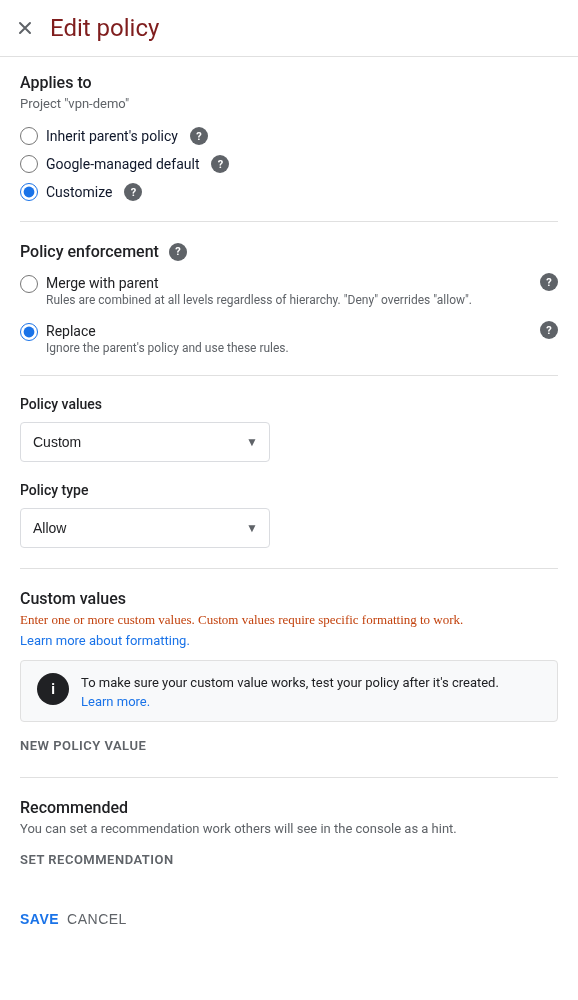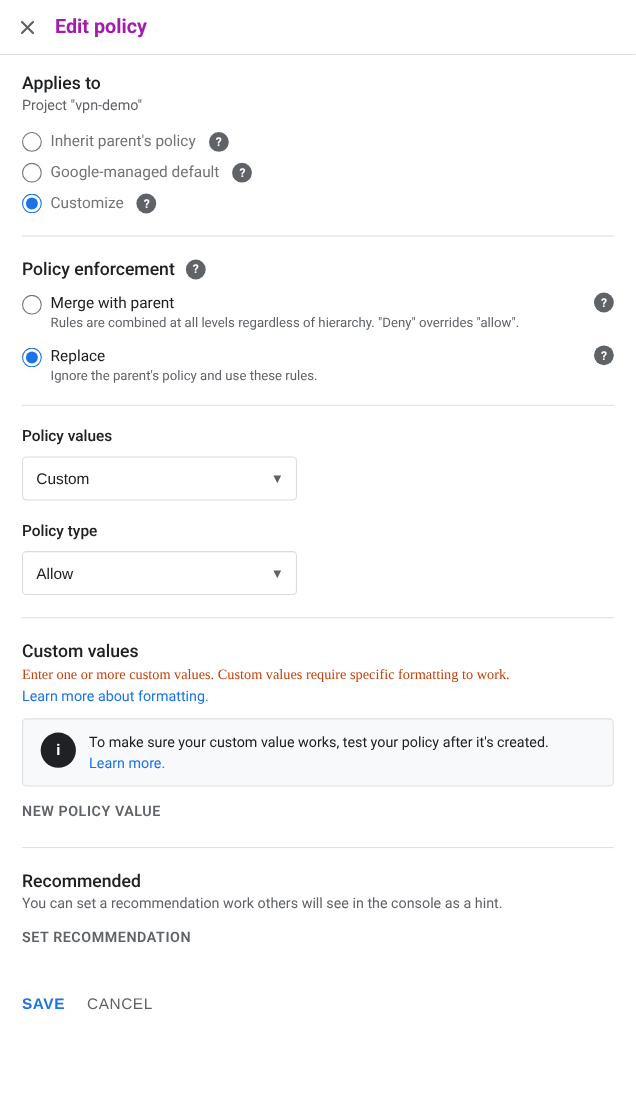--- a/index.html
+++ b/index.html
@@ -20,23 +20,23 @@
       gap: 16px;
     }
     .header-close {
       color: #5f6368;
       cursor: pointer;
       font-size: 18px;
       display: flex;
       align-items: center;
     }
     .header-title {
-      font-size: 18px;
-      font-weight: 700;
-      color: #a21caf;
+      font-size: 24px;
+      font-weight: 400;
+      color: #7f1d1d;
     }
     .content {
       padding: 16px 20px;
     }
     .section-title {
       font-size: 16px;
       font-weight: 500;
       margin-bottom: 4px;
       color: #202124;
     }
@@ -58,21 +58,21 @@
       cursor: pointer;
     }
     .radio-item input[type="radio"] {
       width: 18px;
       height: 18px;
       accent-color: #1a73e8;
       cursor: pointer;
     }
     .radio-label {
       font-size: 14px;
-      color: #737373;
+      color: #0f172a;
     }
     .help-icon {
       display: inline-flex;
       align-items: center;
       justify-content: center;
       width: 18px;
       height: 18px;
       border-radius: 50%;
       background: #5f6368;
       color: white;
@@ -260,21 +260,21 @@
       font-weight: 600;
       color: #5f6368;
       cursor: pointer;
       letter-spacing: 0.5px;
       text-transform: uppercase;
       padding: 4px 0;
     }
     .action-buttons {
       display: flex;
       align-items: center;
-      gap: 20px;
+      gap: 8px;
       margin-top: 24px;
       padding-top: 8px;
     }
     .btn-save {
       font-size: 14px;
       font-weight: 600;
       color: #1a73e8;
       background: none;
       border: none;
       cursor: pointer;

